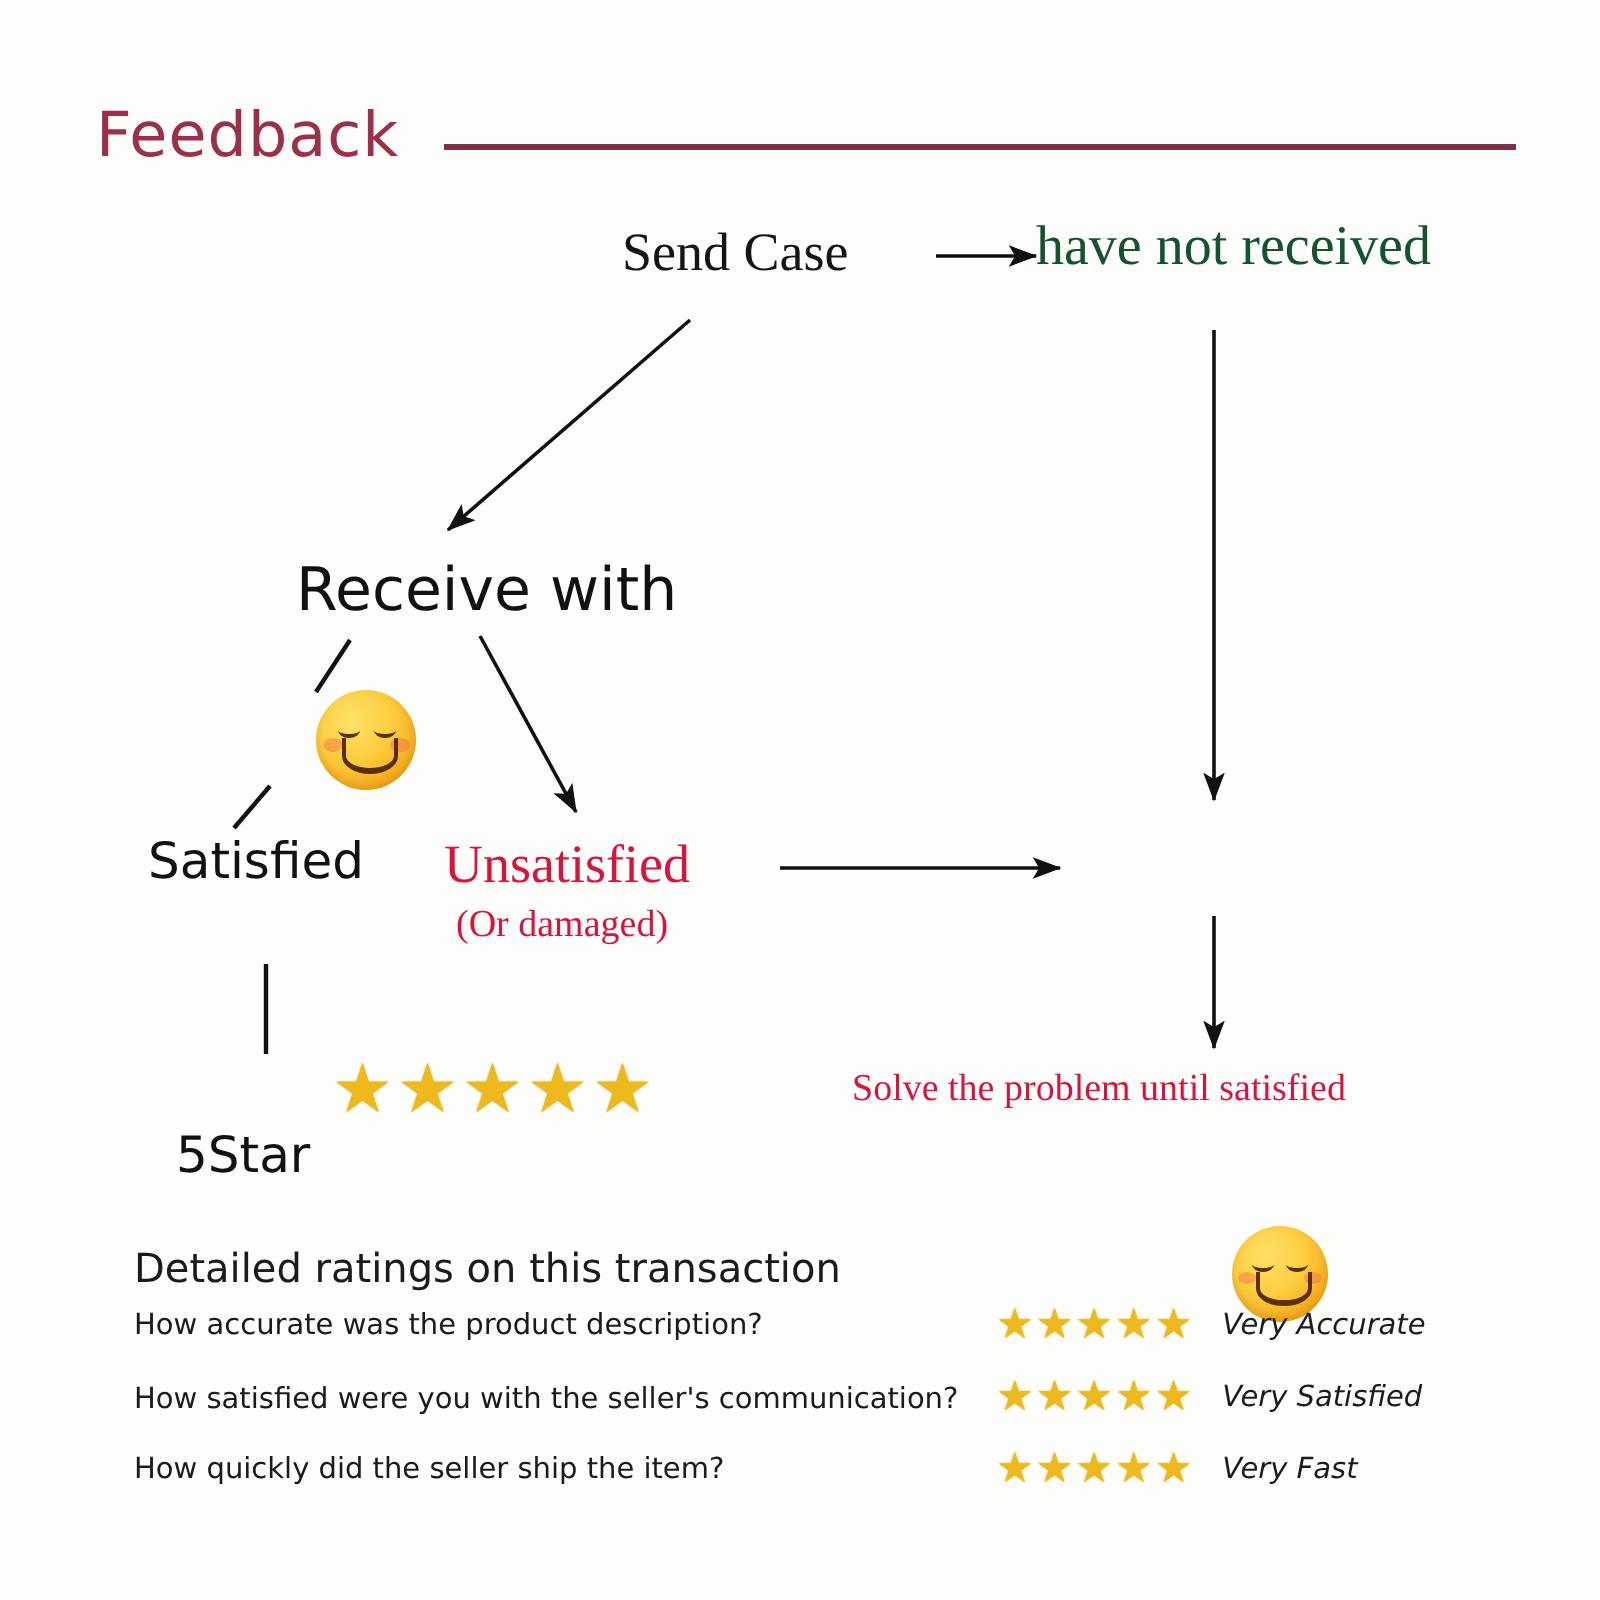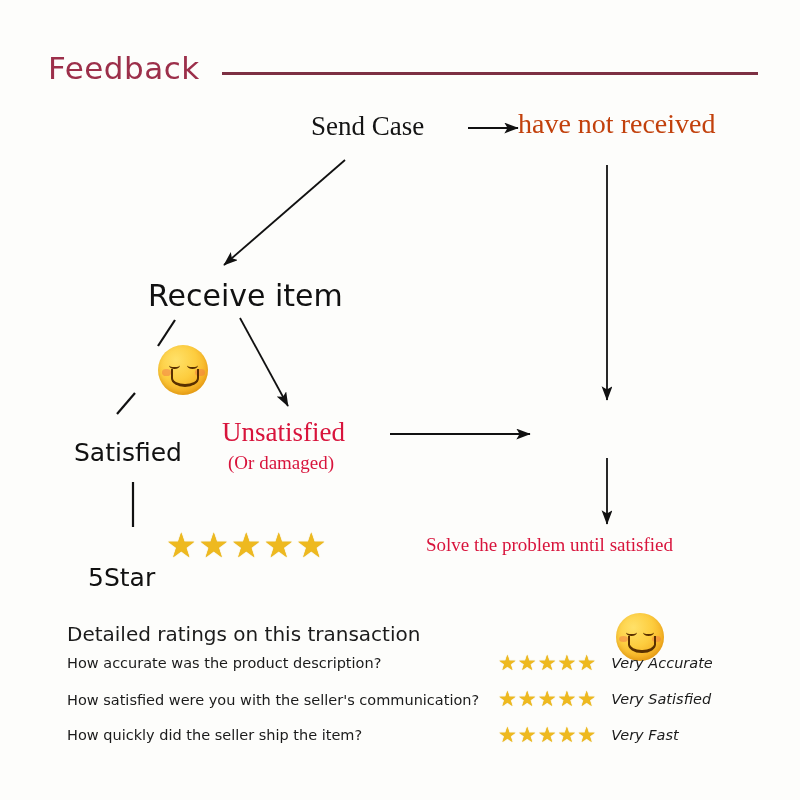--- a/index.html
+++ b/index.html
@@ -48,23 +48,23 @@
     color: #d8143c;
     white-space: nowrap;
   }
   .sans-black {
     font-family: "DejaVu Sans", sans-serif;
     color: #111111;
     white-space: nowrap;
   }
 
   #node-send-case  { left: 311px; top: 111px; font-size: 27px; }
-  #node-have-not   { left: 518px; top: 108px; font-size: 28px; color:#c2410c; }
+  #node-have-not   { left: 518px; top: 108px; font-size: 28px; color:#14532d; }
   #node-receive    { left: 148px; top: 278px; font-size: 30px; }
-  #node-satisfied  { left: 74px;  top: 438px; font-size: 25px; }
+  #node-satisfied  { left: 74px;  top: 416px; font-size: 25px; }
   #node-unsat      { left: 222px; top: 417px; font-size: 27px; }
   #node-unsat-sub  { left: 228px; top: 452px; font-size: 19px; }
   #node-contact    { left: 542px; top: 411px; font-size: 30px; }
   #node-solve      { left: 426px; top: 534px; font-size: 19px; }
   #node-5star      { left: 88px;  top: 531px; font-size: 25px; margin-top: 32px; }
 
   
   .star-row { display: flex; align-items: center; }
   .star {
     color: #eeb91f;
@@ -192,21 +192,21 @@
 
     <line x1="390" y1="434" x2="530" y2="434" stroke="#111111" stroke-width="1.8" marker-end="url(#ah)"></line>
 
     <line x1="607" y1="458" x2="607" y2="524" stroke="#111111" stroke-width="1.8" marker-end="url(#ah)"></line>
   </svg>
 
   <div class="abs serif-black" id="node-send-case">Send Case</div>
 
   <div class="abs serif-red" id="node-have-not">have not received</div>
 
-  <div class="abs sans-black" id="node-receive">Receive item</div>
+  <div class="abs sans-black" id="node-receive">Receive with</div>
 
   <div class="abs emoji" id="emoji-satisfied">
     <span class="eye l"></span>
     <span class="eye r"></span>
     <span class="cheek l"></span>
     <span class="cheek r"></span>
     <span class="mouth"></span>
   </div>
 
   <div class="abs sans-black" id="node-satisfied">Satisfied</div>

